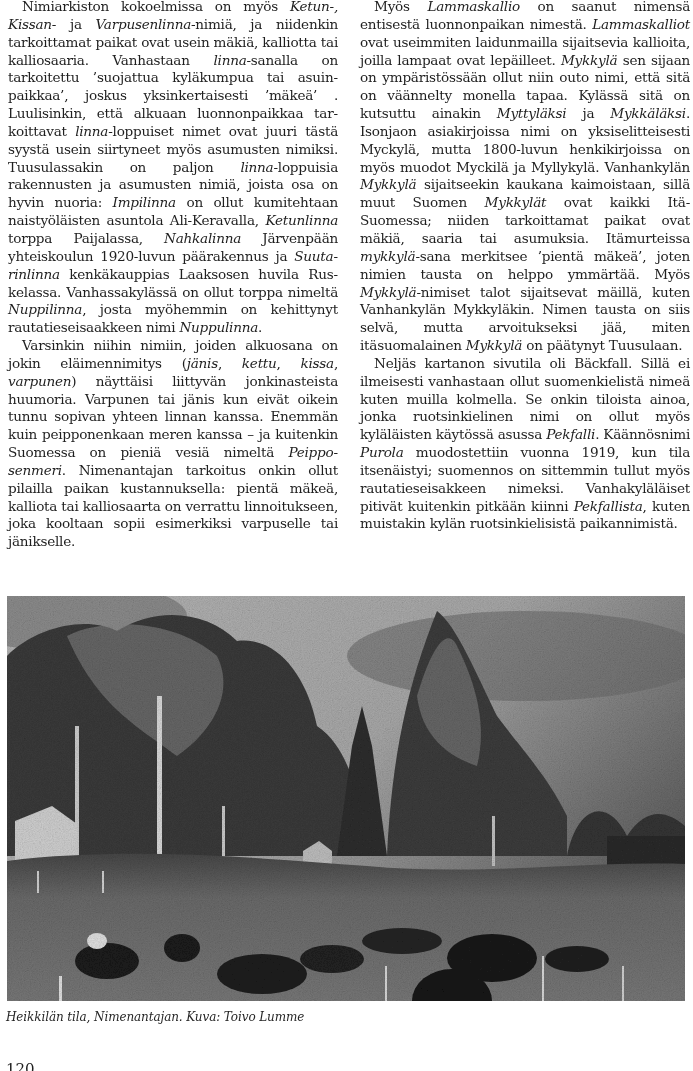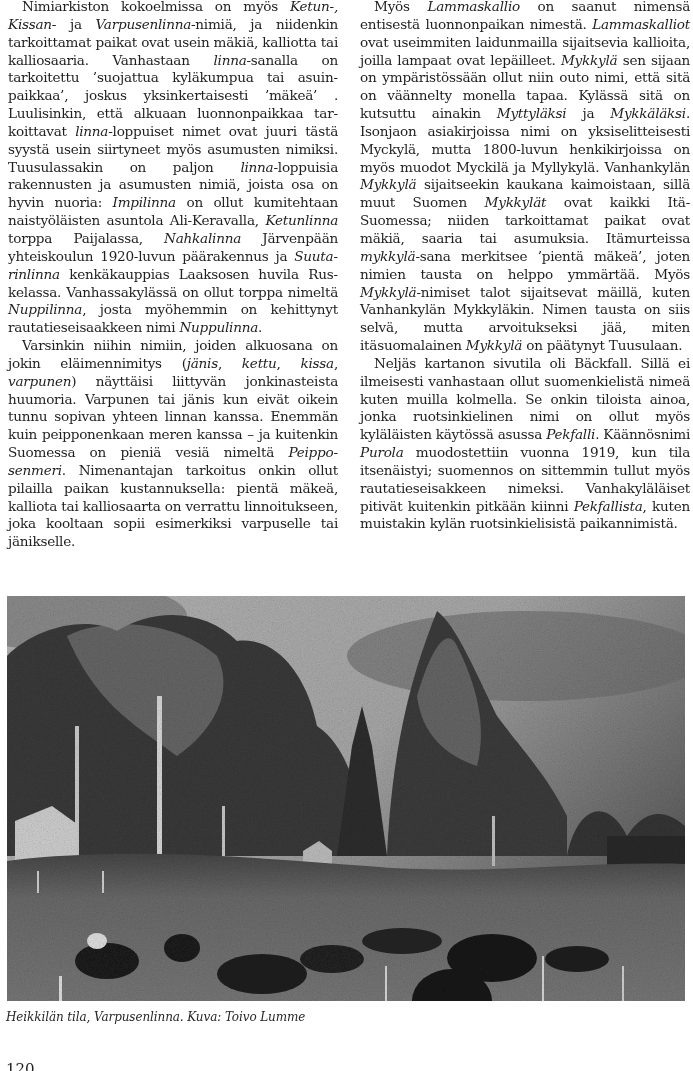--- a/index.html
+++ b/index.html
@@ -135,15 +135,15 @@
       <rect x="52" y="380" width="3" height="30" fill="#e0e0e0"></rect>
       <rect x="378" y="370" width="2" height="50" fill="#d8d8d8"></rect>
       <rect x="535" y="360" width="2" height="60" fill="#d8d8d8"></rect>
       <rect x="615" y="370" width="2" height="40" fill="#d0d0d0"></rect>
       <rect x="30" y="275" width="2" height="22" fill="#d0d0d0"></rect>
       <rect x="95" y="275" width="2" height="22" fill="#d0d0d0"></rect>
     </g>
   </svg>
 </div>
 
-<div class="caption">Heikkilän tila, Varpusenlinna. Kuva: Toivo Lumme</div>
+<div class="caption">Heikkilän tila, Nimenantajan. Kuva: Toivo Lumme</div>
 
 <div class="page-number">120</div>
 
 </body></html>

